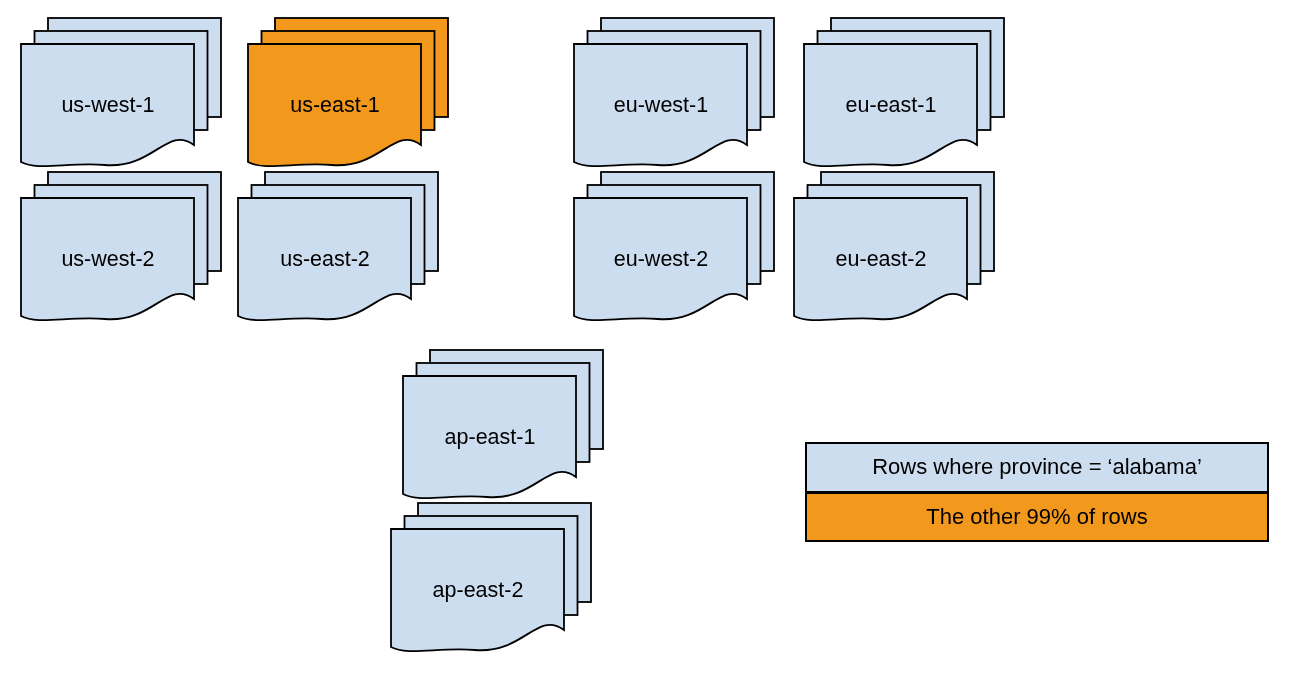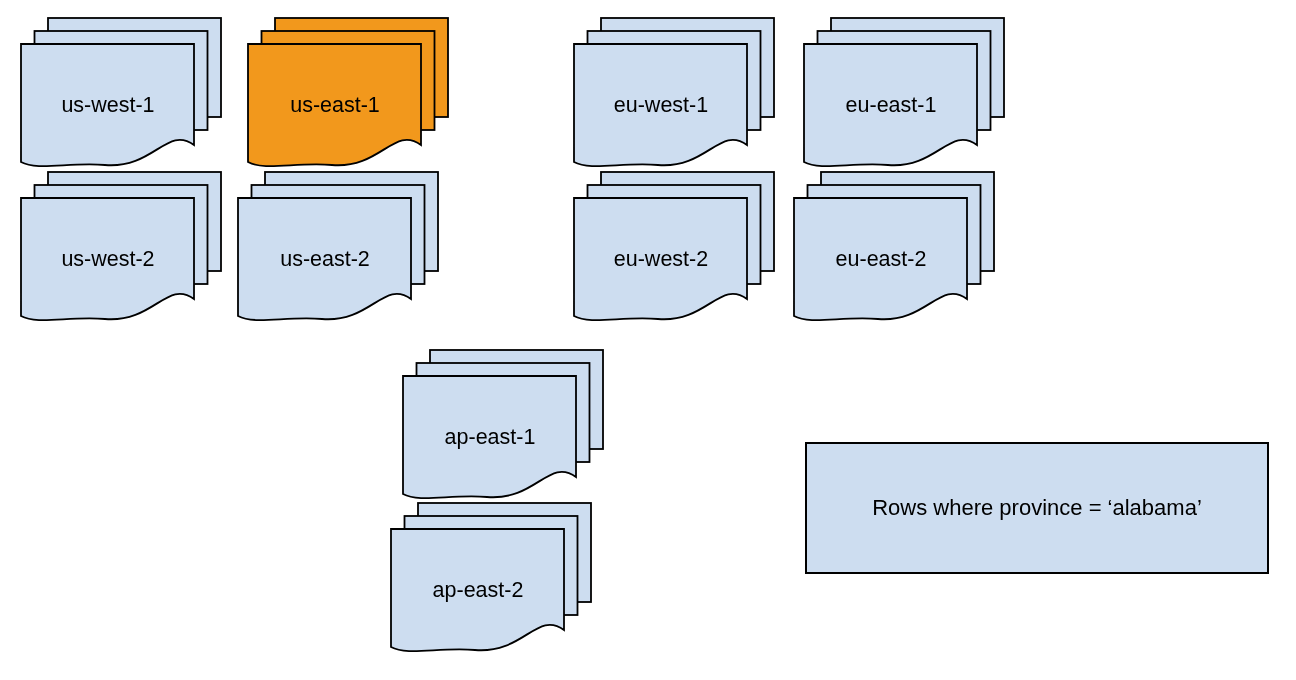--- a/index.html
+++ b/index.html
@@ -30,21 +30,21 @@
     font-family: "Liberation Sans", sans-serif;
     font-size: 21.5px;
     text-anchor: middle;
     fill: var(--text);
   }
   .legend {
     position: absolute;
     left: 805px;
     top: 442px;
     width: 464px;
-    height: 132px;
+    height: 100px;
     border: 2px solid var(--stroke);
     display: flex;
     flex-direction: column;
   }
   .legend-row {
     flex: 1;
     display: flex;
     align-items: center;
     justify-content: center;
     background: var(--region-default);
@@ -124,13 +124,16 @@
   <rect class="doc-shape" x="28" y="1" width="173" height="99"></rect>
   <rect class="doc-shape" x="14.5" y="14" width="173" height="99"></rect>
   <path class="doc-shape" d="M1,27 L174,27 L174,128 C147,108 134,152 85,148 C49,145 17.5,154 1,145 Z"></path>
   <text class="doc-label" x="88" y="95">ap-east-2</text>
 </svg>
 
 <div class="legend">
   <div class="legend-row" data-variant="default">
     <span class="legend-label">Rows where province = ‘alabama’</span>
   </div>
+  <div class="legend-row" data-variant="highlight">
+    <span class="legend-label">The other 99% of rows</span>
+  </div>
 </div>
 
 </body></html>

